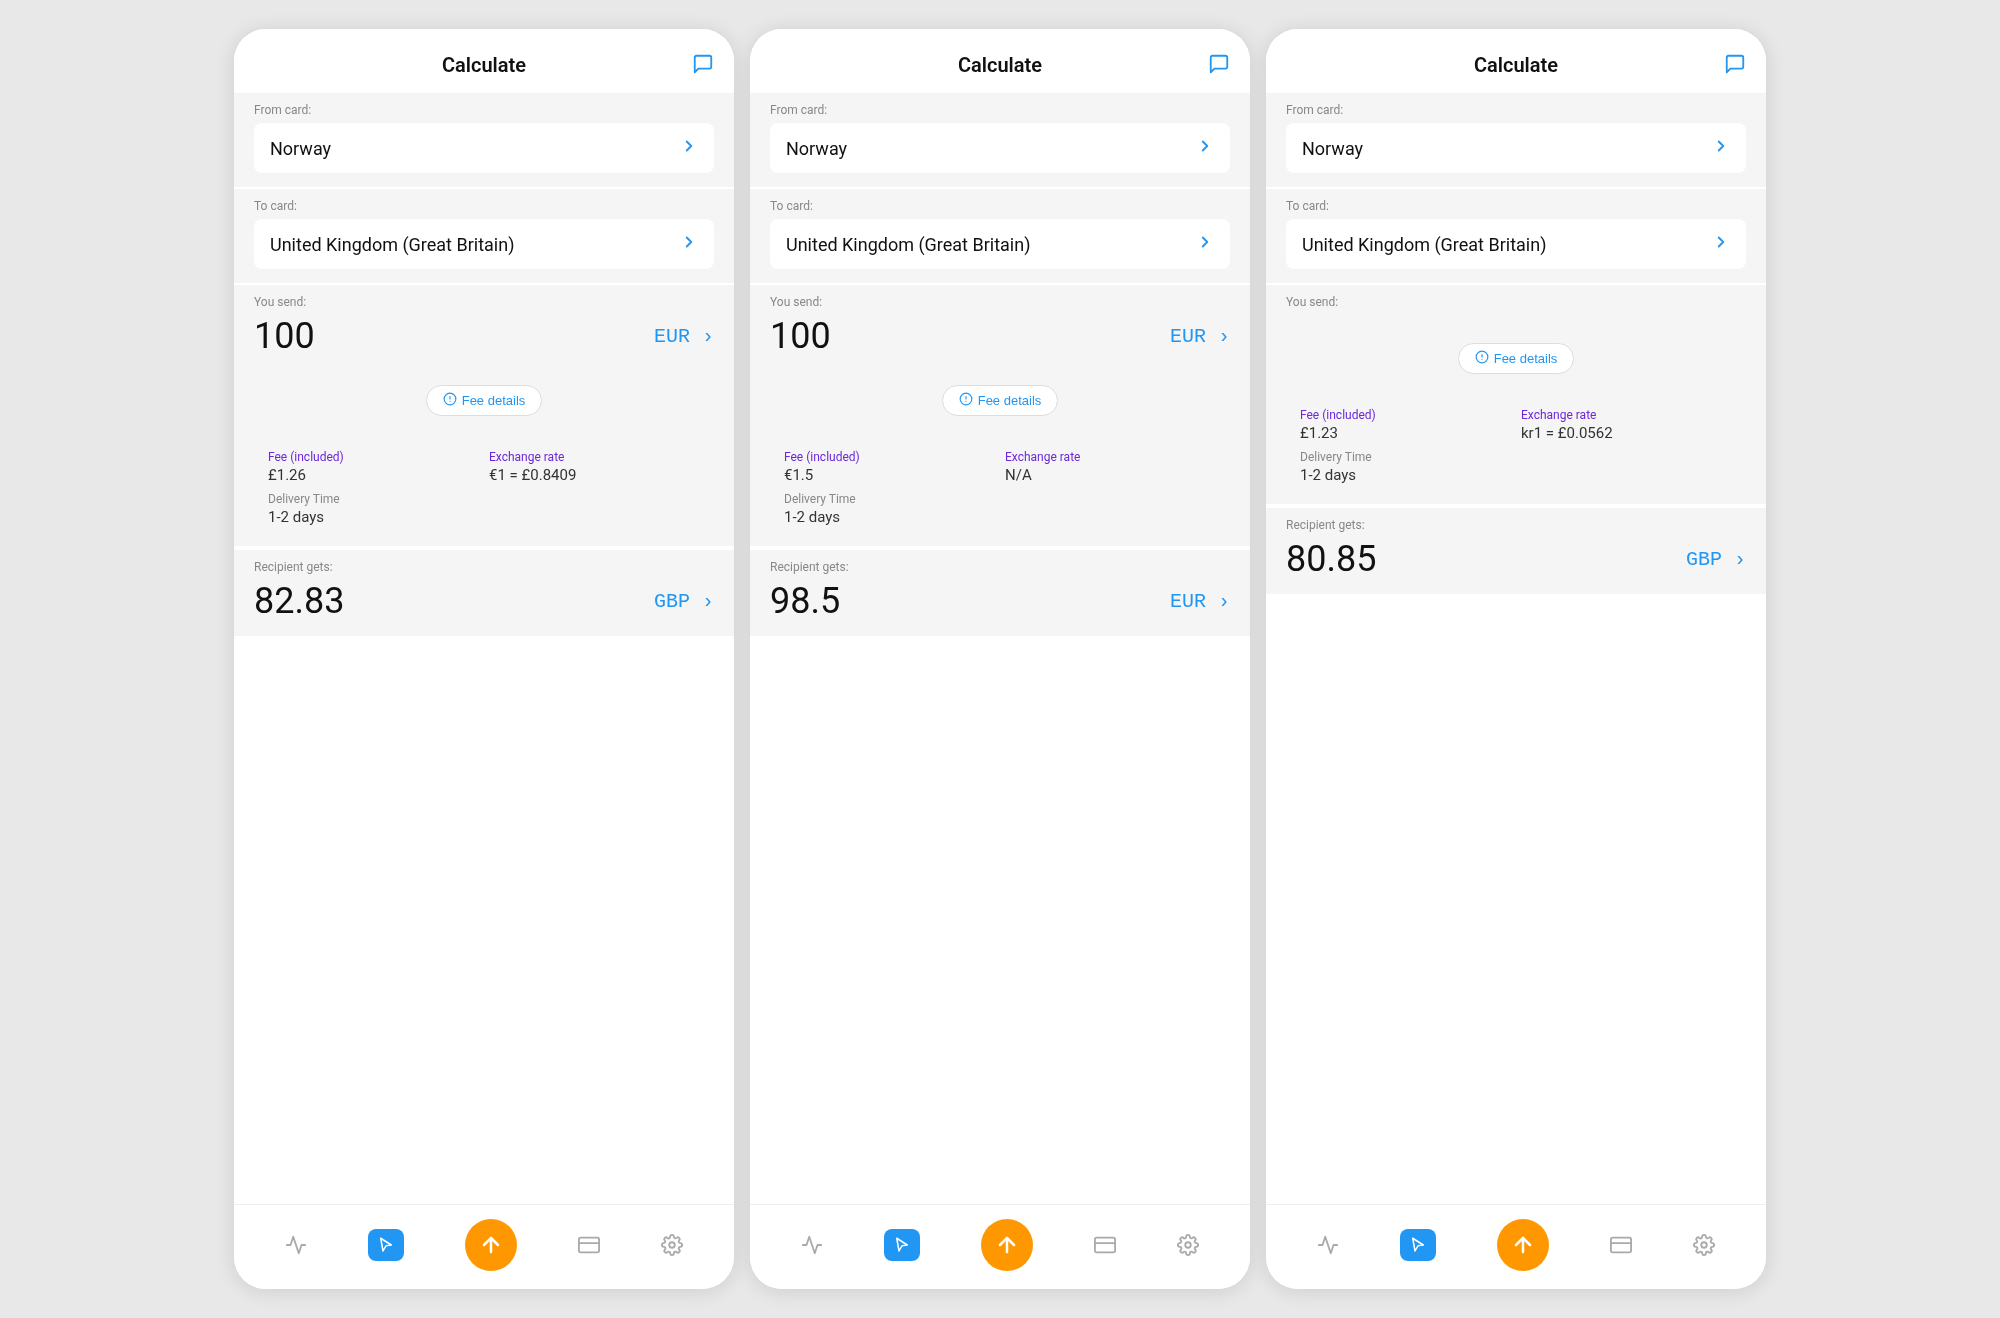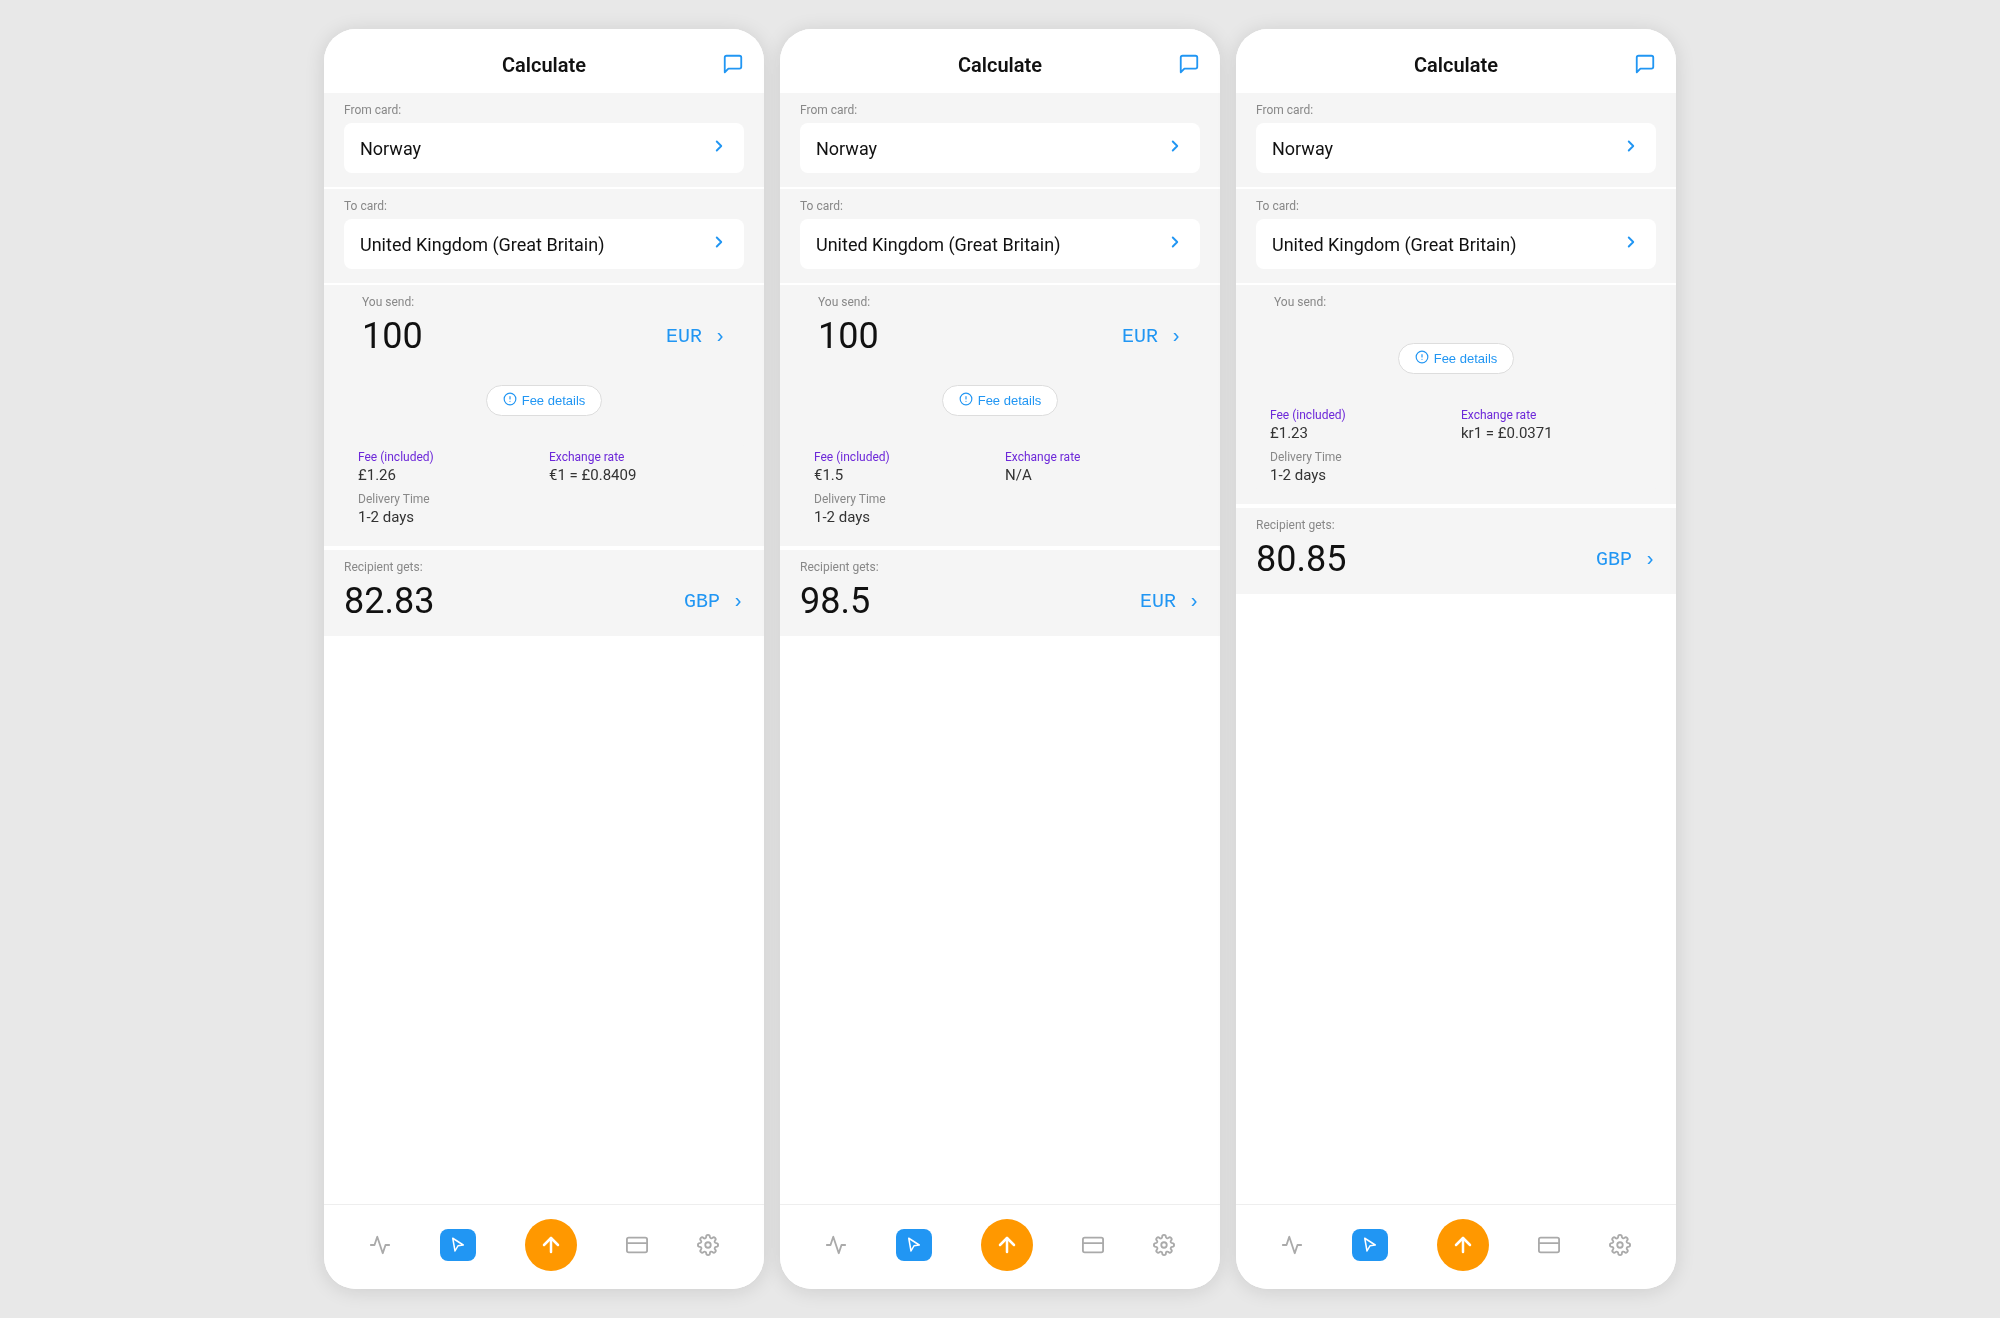--- a/index.html
+++ b/index.html
@@ -13,21 +13,21 @@
       padding: 20px;
     }
     .phones-container {
       display: flex;
       gap: 16px;
       align-items: flex-start;
     }
     .phone {
       background: #ffffff;
       border-radius: 32px;
-      width: 440px;
+      width: 500px;
       min-height: 1260px;
       box-shadow: 0 2px 20px rgba(0,0,0,0.12);
       display: flex;
       flex-direction: column;
       overflow: hidden;
       position: relative;
     }
     .phone-content {
       flex: 1;
       display: flex;
@@ -85,21 +85,21 @@
     }
     .chevron-icon {
       color: #2196F3;
       font-size: 18px;
       font-weight: bold;
     }
 
     
     .send-section {
       background: #f5f5f5;
-      padding: 10px 38px 6px;
+      padding: 10px 20px 6px;
       margin-bottom: 2px;
     }
     .send-label {
       font-size: 12px;
       color: #888;
       margin-bottom: 6px;
     }
     .send-row {
       display: flex;
       align-items: center;
@@ -496,21 +496,21 @@
         </div>
 
         <div class="fee-box">
           <div class="fee-grid">
             <div>
               <div class="fee-item-label">Fee (included)</div>
               <div class="fee-item-value">£1.23</div>
             </div>
             <div>
               <div class="fee-item-label">Exchange rate</div>
-              <div class="fee-item-value">kr1 = £0.0371</div>
+              <div class="fee-item-value">kr1 = £0.0562</div>
             </div>
           </div>
           <div>
             <div class="delivery-label">Delivery Time</div>
             <div class="delivery-value">1-2 days</div>
           </div>
         </div>
       </div>
 
       <div class="recipient-section">

